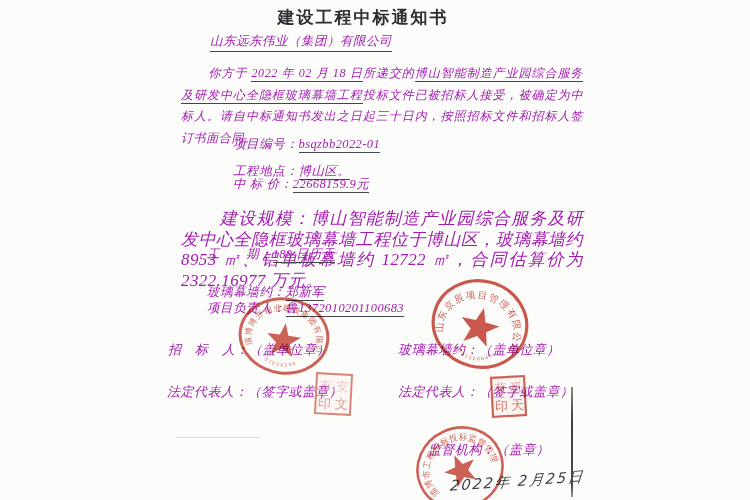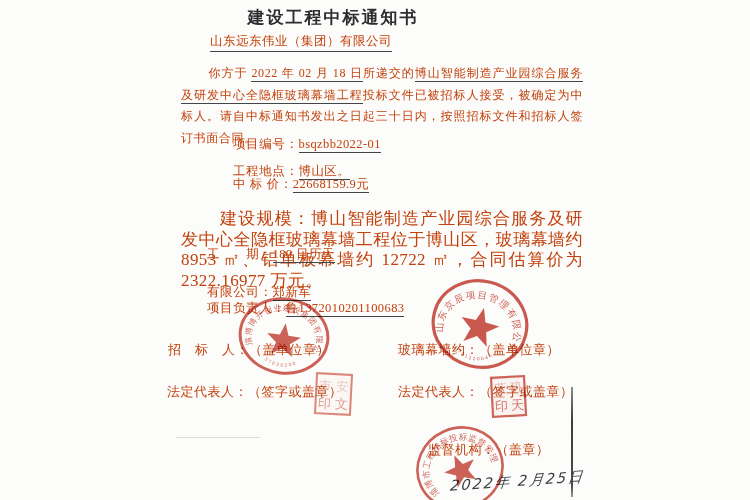--- a/index.html
+++ b/index.html
@@ -1,25 +1,25 @@
 <!DOCTYPE html>
 <html><head>
 <meta charset="utf-8">
 <style>
   html,body{margin:0;padding:0;}
   body{width:750px;height:500px;overflow:hidden;background:#fbfbfa;
        font-family:"Liberation Serif","DejaVu Serif",serif;}
   .canvas{position:relative;width:750px;height:500px;background:#fcfcfb;}
-  .ink{color:#c2410c;}
+  .ink{color:#a21caf;font-style:italic;}
   .u{border-bottom:1px solid #44454a;padding-bottom:1px;}
   .abs{position:absolute;}
 
   .title{left:0;top:6px;width:666px;text-align:center;
          font-family:"Liberation Sans","DejaVu Sans",sans-serif;
-         font-weight:bold;font-size:17px;letter-spacing:2px;color:#2c2d31;}
+         font-weight:bold;font-size:17px;letter-spacing:2px;color:#2c2d31;padding-left:30px;}
   .recipient{left:210px;top:33px;font-size:12.5px;letter-spacing:0.5px;}
   .para{left:181px;top:51px;width:402px;font-size:12px;line-height:21.5px;
         text-align:justify;text-indent:2.3em;letter-spacing:0.6px;}
   .frow{font-size:12.5px;letter-spacing:0.6px;white-space:nowrap;}
   .frow .u{letter-spacing:0.4px;}
   .ft{left:233px;}
   .fb{left:207px;}
   .scalepara{left:181px;top:192px;width:402px;font-size:17px;line-height:20.5px;
              text-align:justify;text-indent:2.3em;letter-spacing:0.4px;}
   .sig{font-size:13px;letter-spacing:0.5px;white-space:nowrap;}
@@ -52,21 +52,21 @@
   <div class="abs frow ft ink" style="top:176px;">
     <span>中 标 价：</span><span class="u">22668159.9元</span>
   </div>
 
   <p class="abs scalepara ink"><span>建设规模：</span><span>博山智能制造产业园综合服务及研发中心全隐框玻璃幕墙工程位于博山区，玻璃幕墙约 8953 ㎡、铝单板幕墙约 12722 ㎡，合同估算价为 2322.16977 万元。</span></p>
 
   <div class="abs frow fb ink" style="top:246px;">
     <span>工　　期：</span><span class="u">180 日历天</span>
   </div>
   <div class="abs frow fb ink" style="top:284px;">
-    <span>有限公司：</span><span class="u">郑新军</span>
+    <span>玻璃幕墙约：</span><span class="u">郑新军</span>
   </div>
   <div class="abs frow fb ink" style="top:300px;">
     <span>项目负责人：</span><span class="u">鲁1372010201100683</span>
   </div>
 
   <div class="abs sig ink" style="left:168px;top:341px;">招　标　人：（盖单位章）</div>
   <div class="abs sig ink" style="left:398px;top:341px;">玻璃幕墙约：（盖单位章）</div>
   <div class="abs sig ink" style="left:167px;top:383px;">法定代表人：（签字或盖章）</div>
   <div class="abs sig ink" style="left:398px;top:383px;">法定代表人：（签字或盖章）</div>
   <div class="abs sig ink" style="left:428px;top:441px;">监督机构：（盖章）</div>

